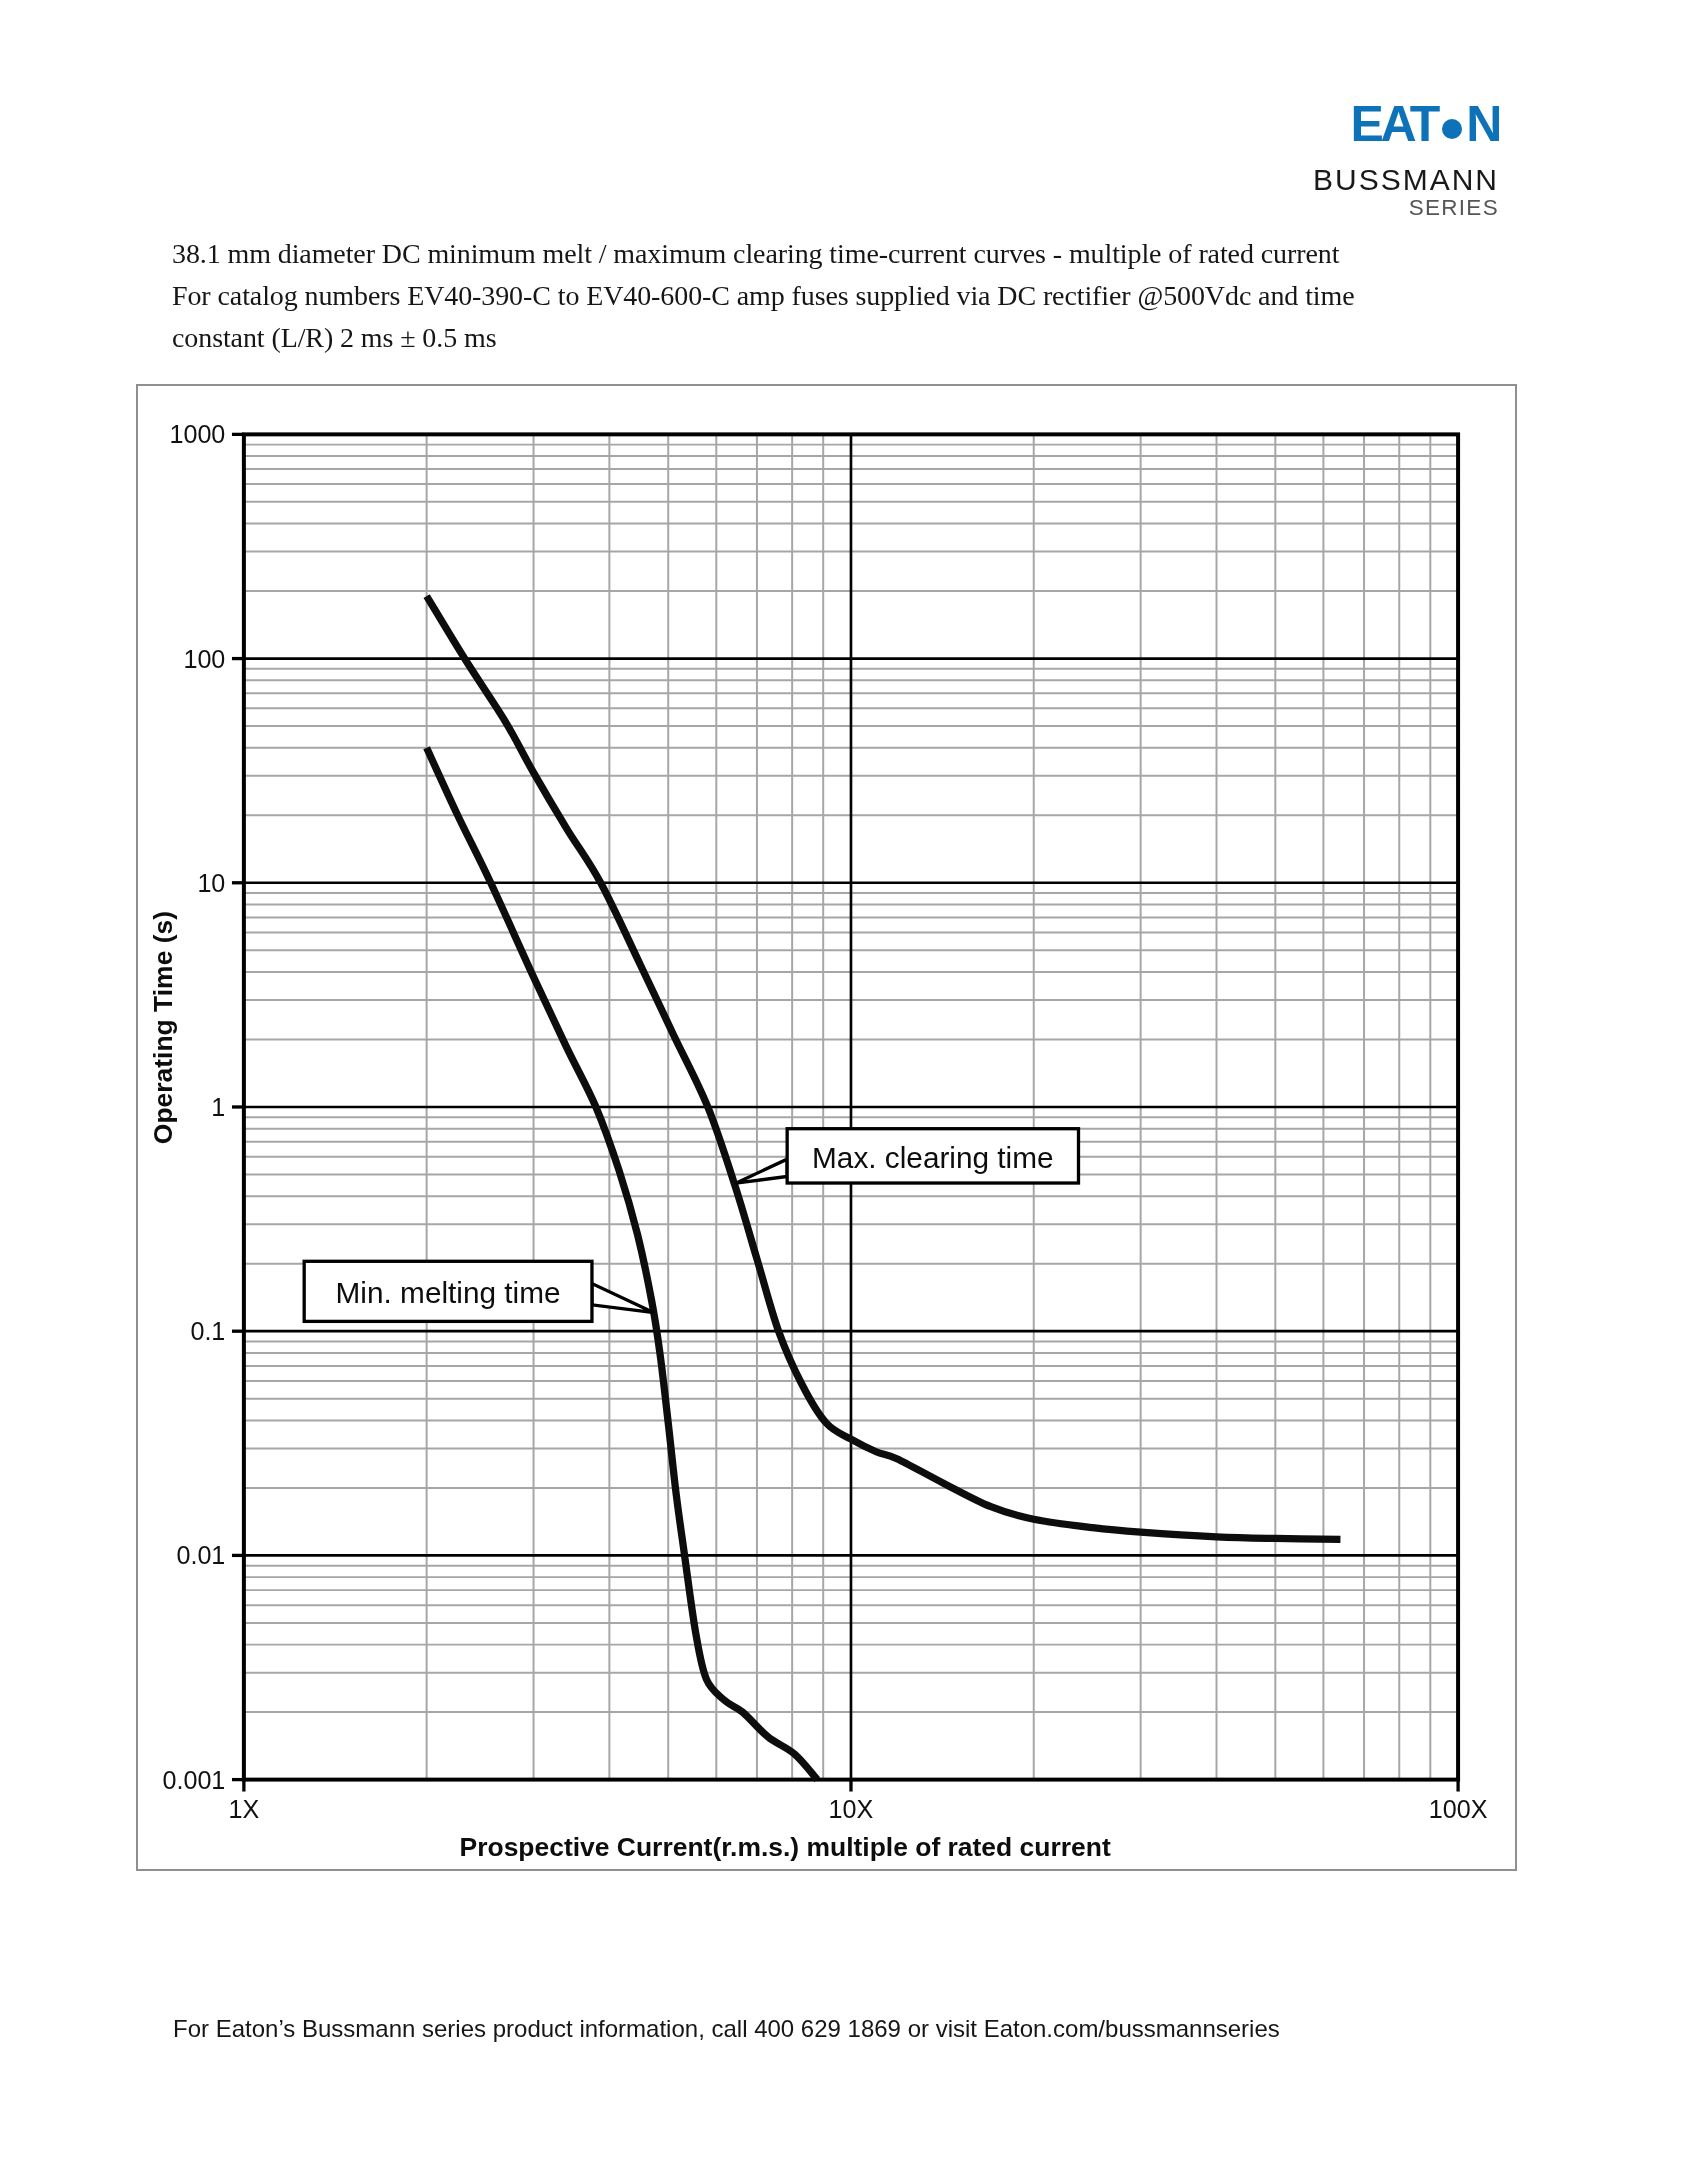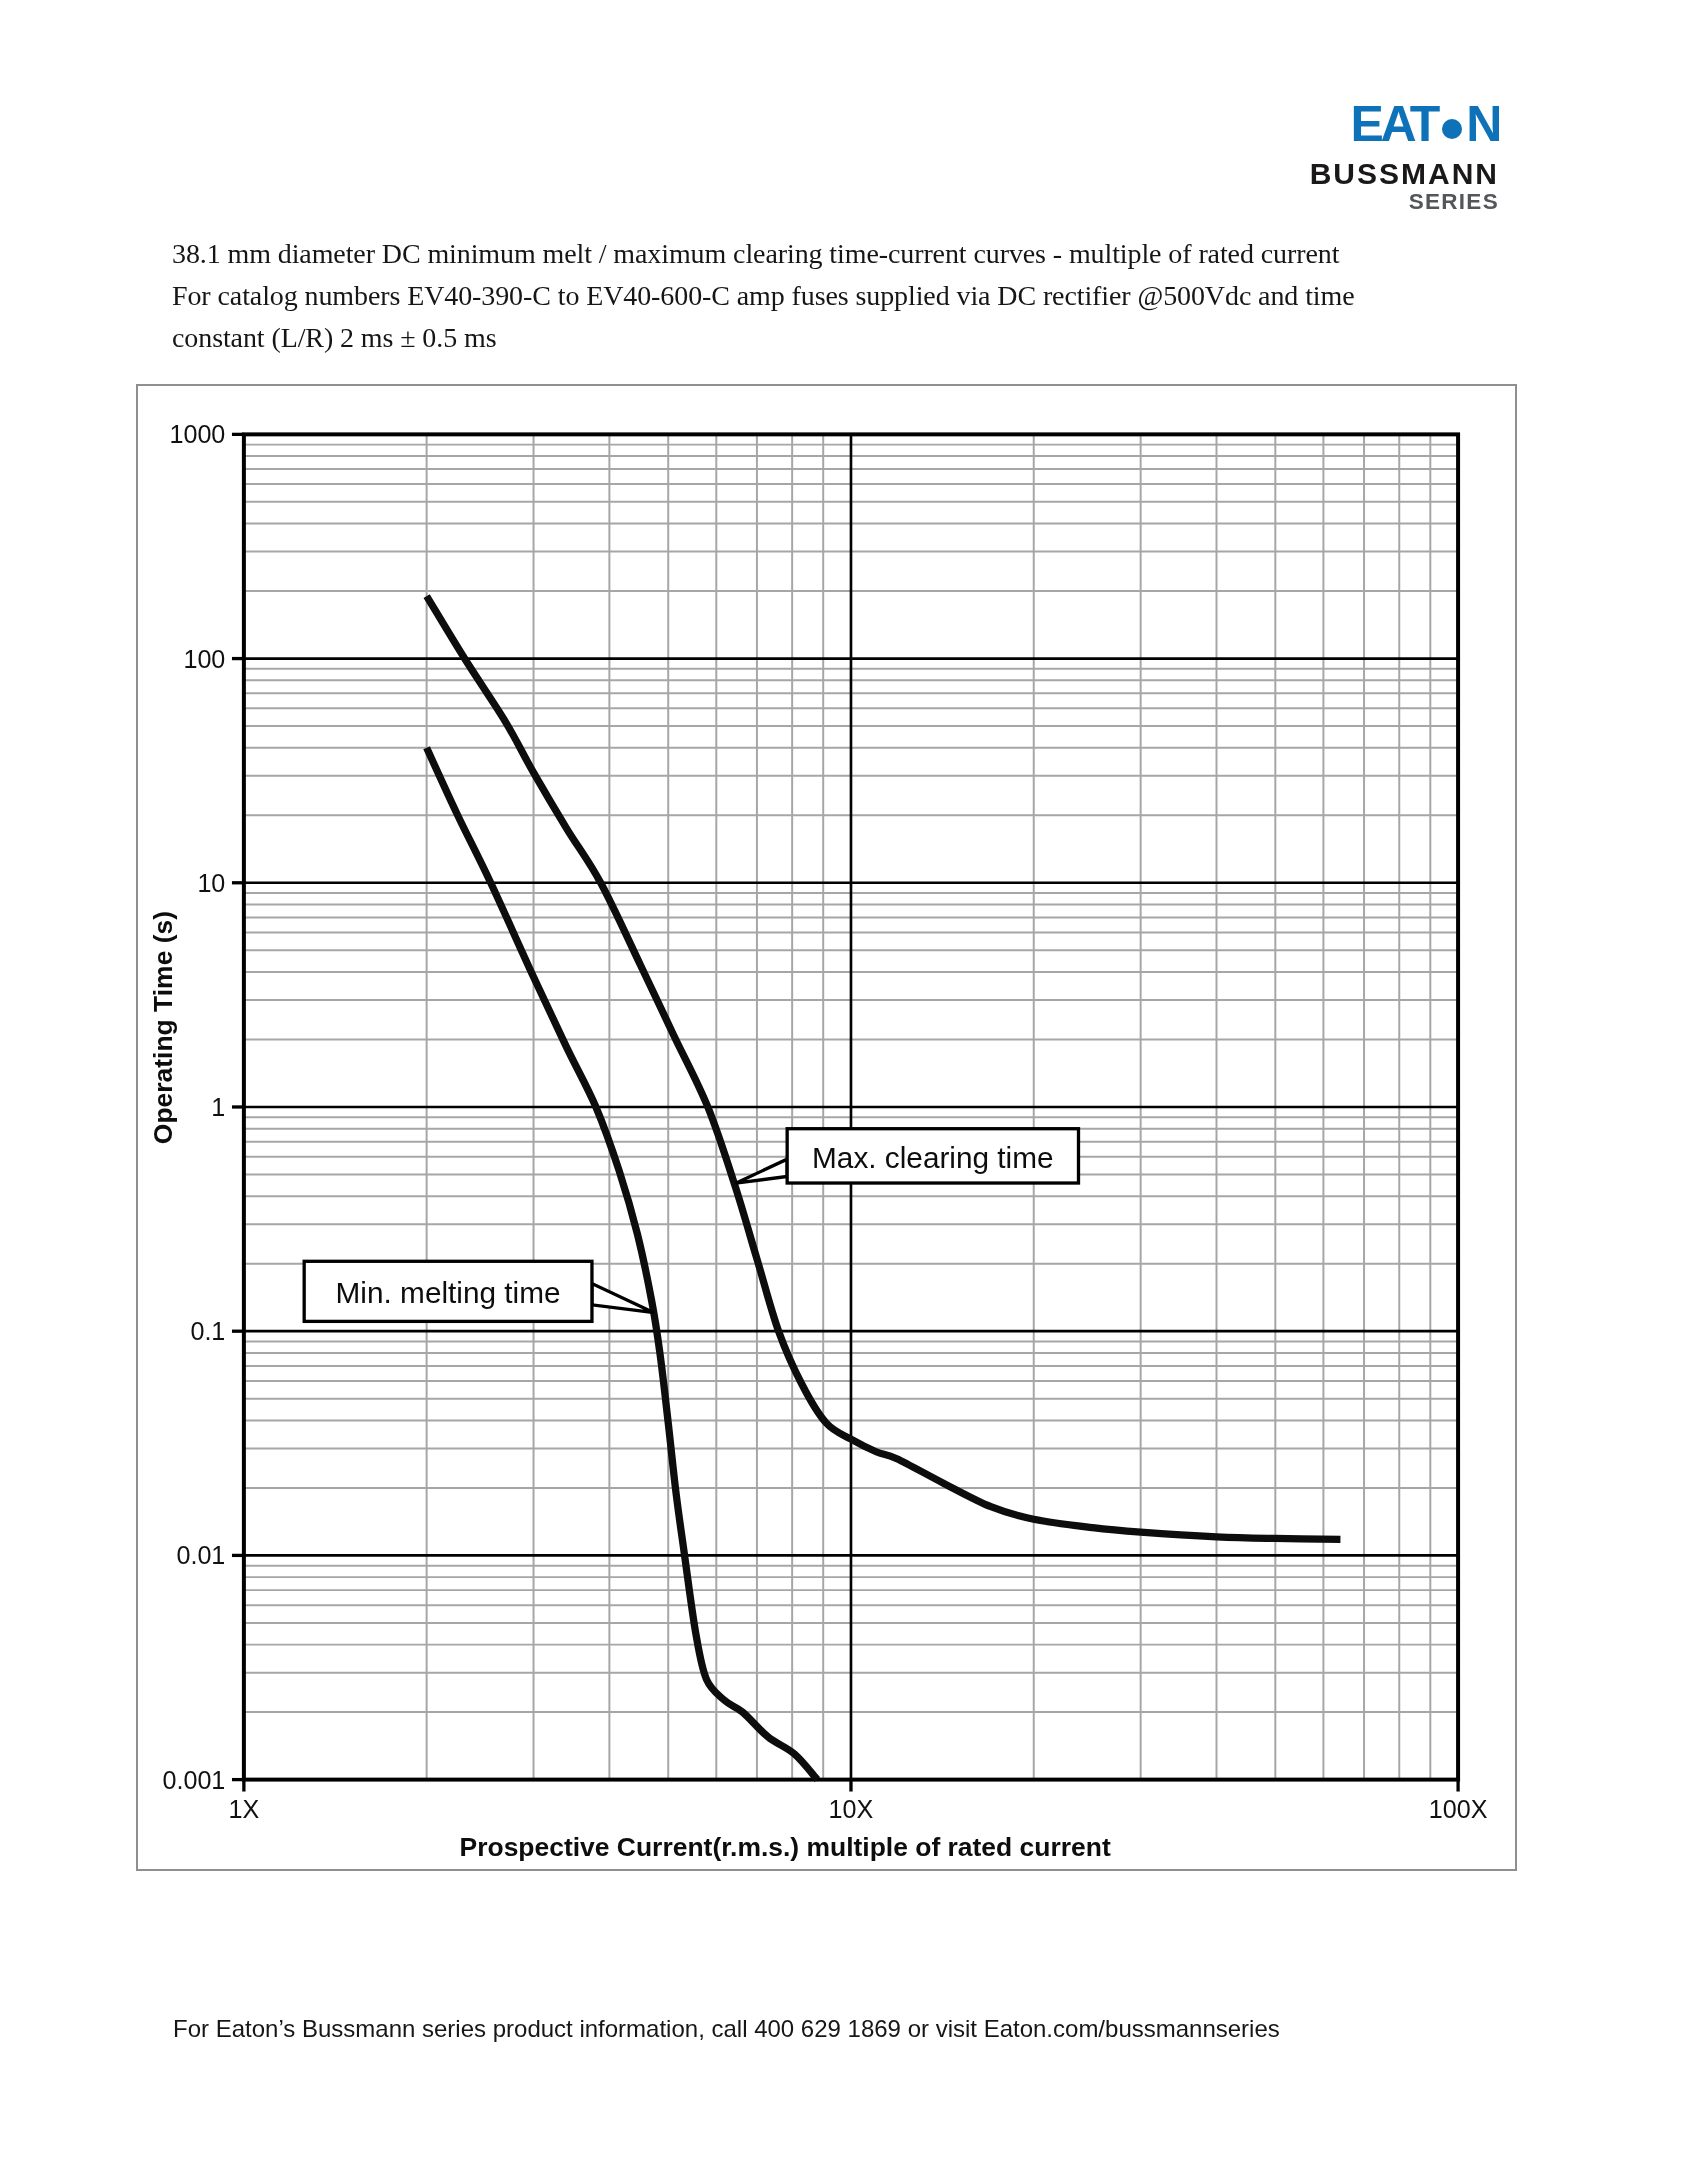--- a/index.html
+++ b/index.html
@@ -9,22 +9,22 @@
     overflow:hidden;
   }
   
   .logo{position:absolute;top:98px;right:188px;text-align:right;}
   .eaton-row{display:flex;align-items:center;justify-content:flex-end;}
   .eaton-txt{
     font-size:50px;font-weight:700;letter-spacing:-3.3px;line-height:53px;
     font-family:"Liberation Sans",sans-serif;
   }
   .eaton-dot{width:20px;height:20px;border-radius:50%;margin:9.3px 4px 0 5.3px;}
-  .bussmann{font-size:30px;font-weight:700;letter-spacing:2px;line-height:30px;margin-top:8px;}
-  .series{font-size:22.5px;font-weight:700;letter-spacing:1.3px;line-height:24px;margin-top:1.3px;}
+  .bussmann{font-size:30px;font-weight:400;letter-spacing:2px;line-height:30px;margin-top:14px;}
+  .series{font-size:22.5px;font-weight:400;letter-spacing:1.3px;line-height:24px;margin-top:1.3px;}
   
   .title-block{position:absolute;left:172px;top:233px;width:1350px;
     font-size:28px;line-height:42px;letter-spacing:-0.1px;font-family:Liberation Serif, serif;}
   
   .chart-frame{
     position:absolute;left:136px;top:384px;width:1377px;height:1483px;
     border:2px solid #8f8f8f;background:#ffffff;
   }
   .chart-frame svg{display:block;font-family:"Liberation Sans",sans-serif;}
   

